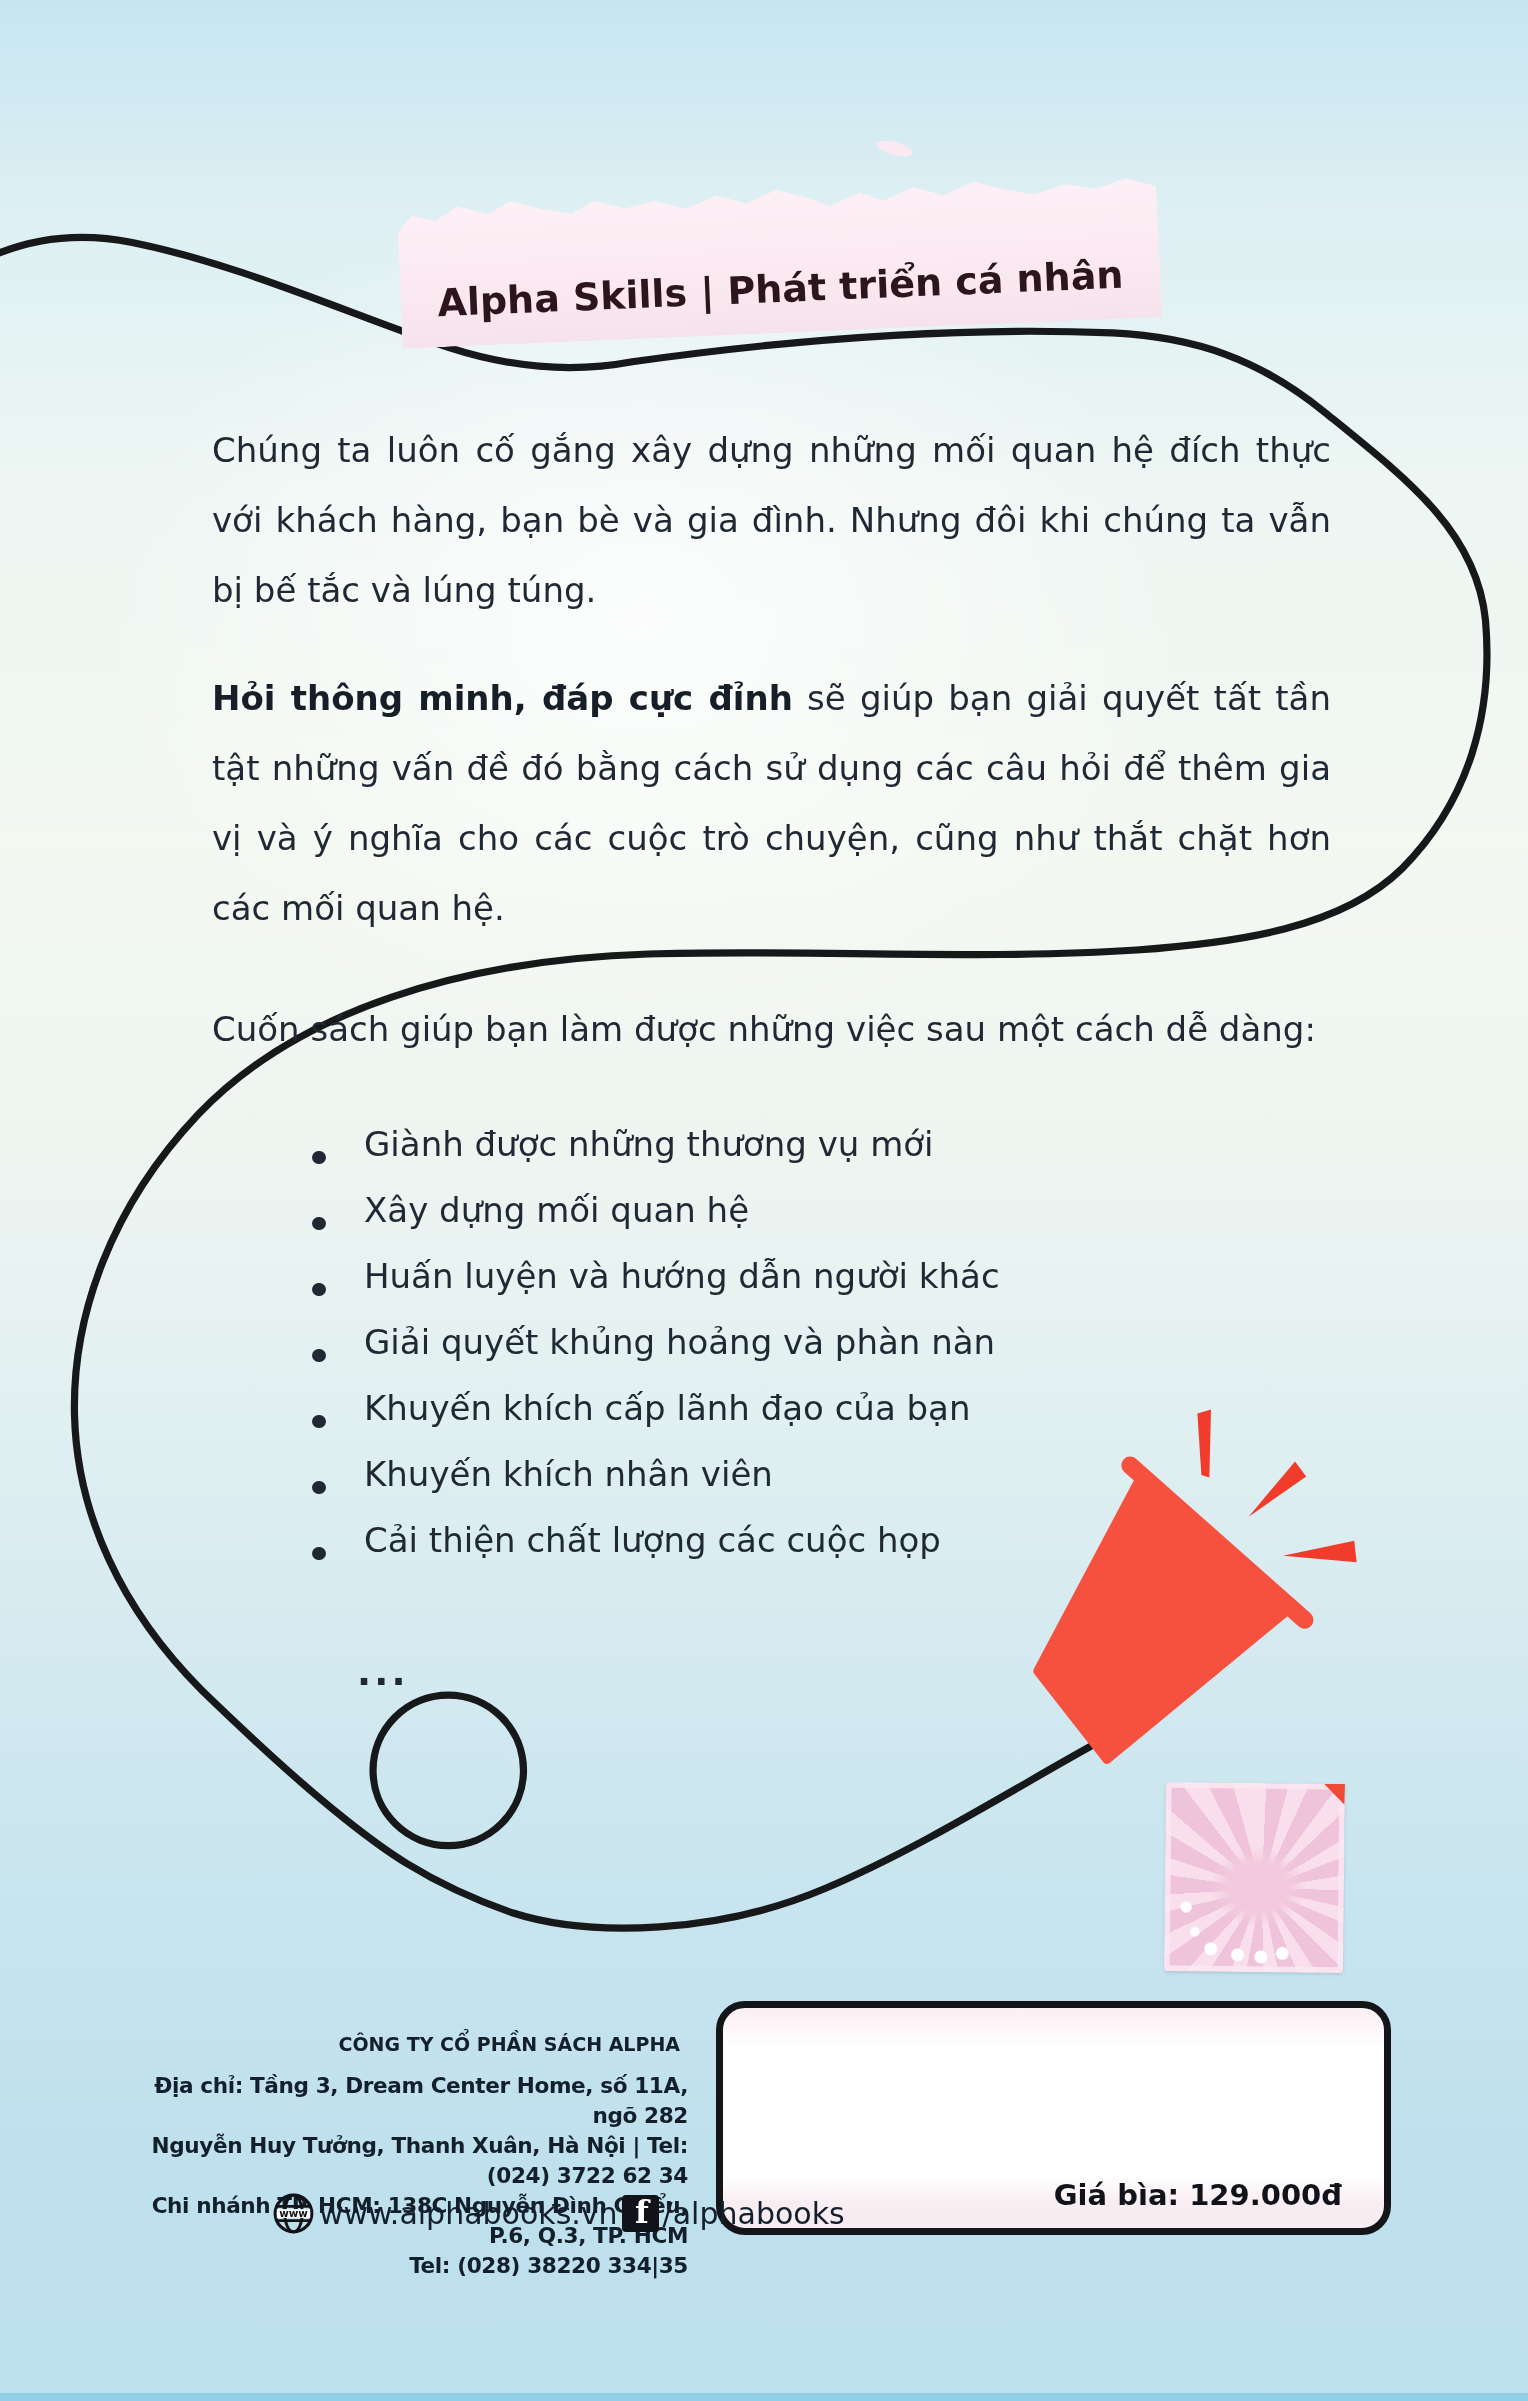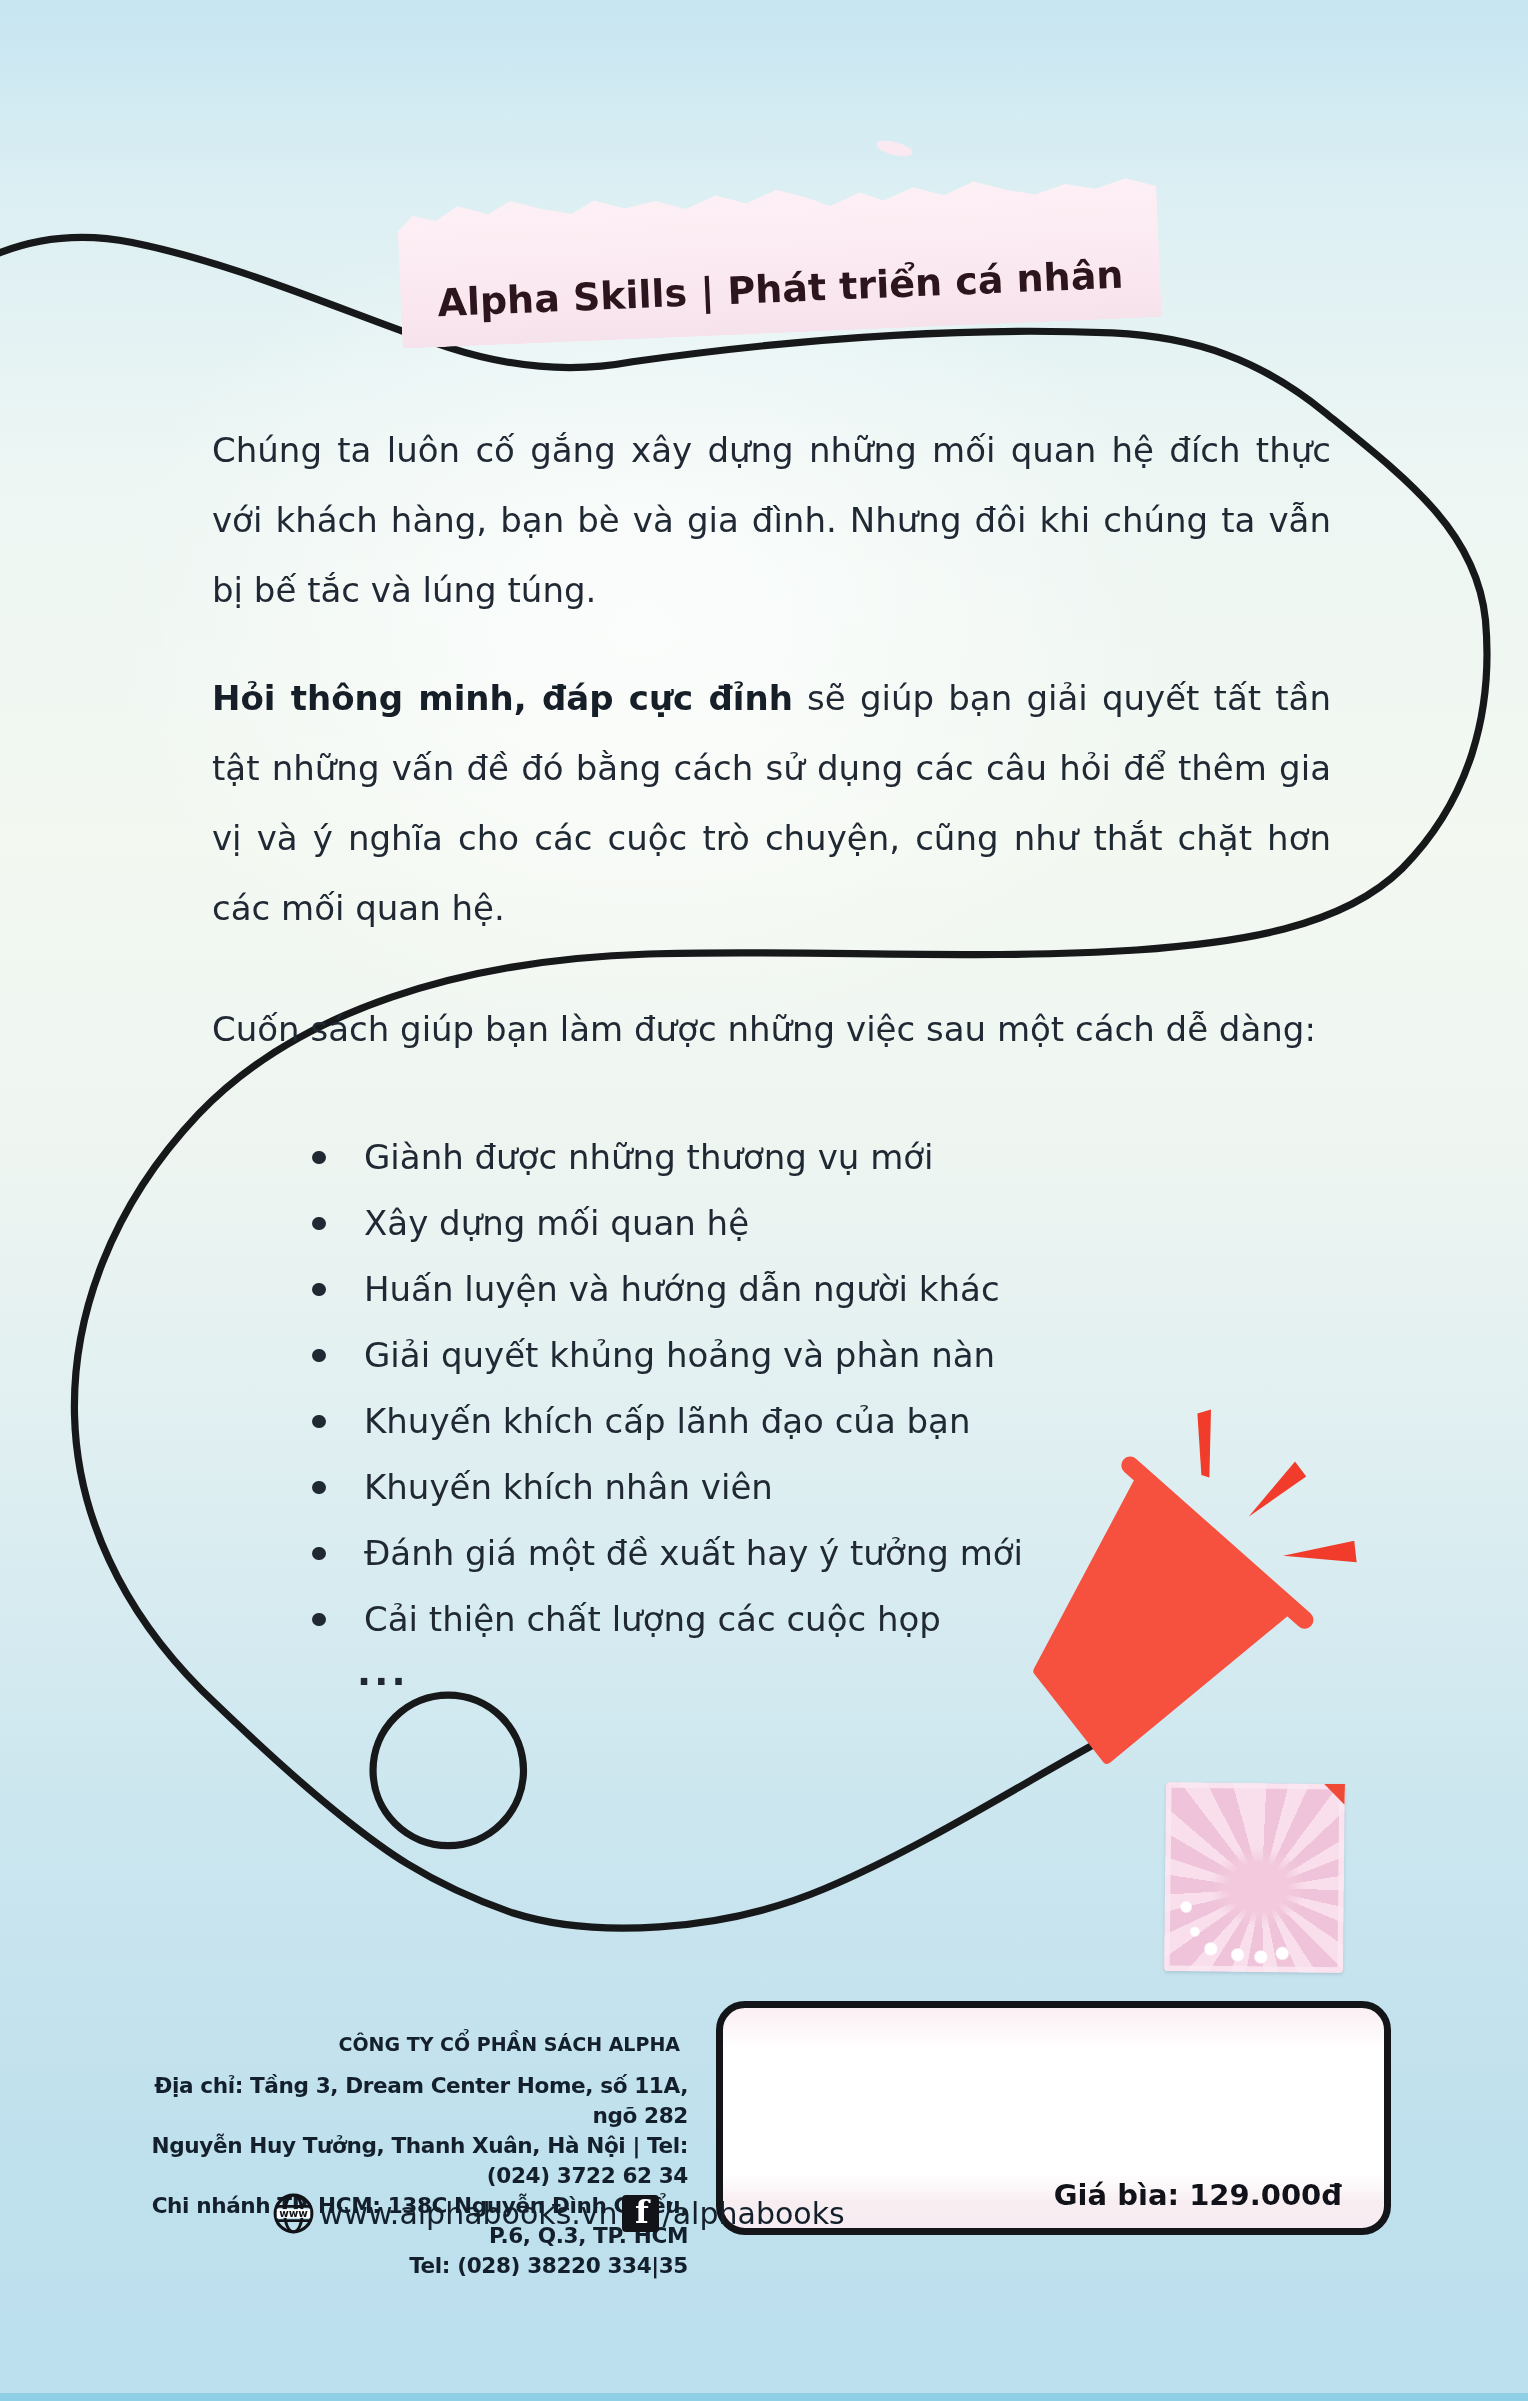--- a/index.html
+++ b/index.html
@@ -26,21 +26,21 @@
   .torn-speck{position:absolute;left:876px;top:142px;width:37px;height:12.8px;border-radius:50%;
     background:#fbe9f1;transform:rotate(14deg);}
   
   .para{position:absolute;left:212px;width:1119px;color:#1f2833;font-size:34px;
     line-height:70px;text-align:justify;}
   #para1{top:415px;}
   #para2{top:663px;}
   #para2 b{font-weight:bold;color:#161e28;}
   #list-intro{top:996px;line-height:67px;}
   ul.features{position:absolute;left:306px;top:1124px;width:993px;margin:0;padding:0;list-style:none;}
-  ul.features li{position:relative;height:66px;display:flex;align-items:center;
+  ul.features li{position:relative;height:66px;display:flex;
     padding-left:58px;color:#1f2833;font-size:34px;white-space:nowrap;}
   ul.features li .dot{position:absolute;left:6.4px;top:50%;width:13.6px;height:13.6px;margin-top:-6.4px;
     border-radius:50%;background:#1f2833;}
   .ellipsis{position:absolute;left:357px;top:1651px;font-size:37px;font-weight:bold;color:#1f2833;letter-spacing:3.2px;}
   
   #doodle{position:absolute;left:0;top:0;width:1528px;height:2401px;}
   
   .stamp{
     position:absolute;left:1165px;top:1783px;width:179px;height:189px;border-radius:4px;
     transform:rotate(0.6deg);
@@ -144,24 +144,20 @@
     <li>
         <span class="dot"></span>
         <span>Khuyến khích cấp lãnh đạo của bạn</span>
       </li>
     <li>
         <span class="dot"></span>
         <span>Khuyến khích nhân viên</span>
       </li>
     <li>
         <span class="dot"></span>
-        <span>Đánh giá một đề xuất hay ý tưởng mới</span>
-      </li>
-    <li>
-        <span class="dot"></span>
         <span>Cải thiện chất lượng các cuộc họp</span>
       </li>
   </ul>
 
   <div class="ellipsis">...</div>
 
   <div class="stamp">
     <div class="corner"></div>
   </div>
 

